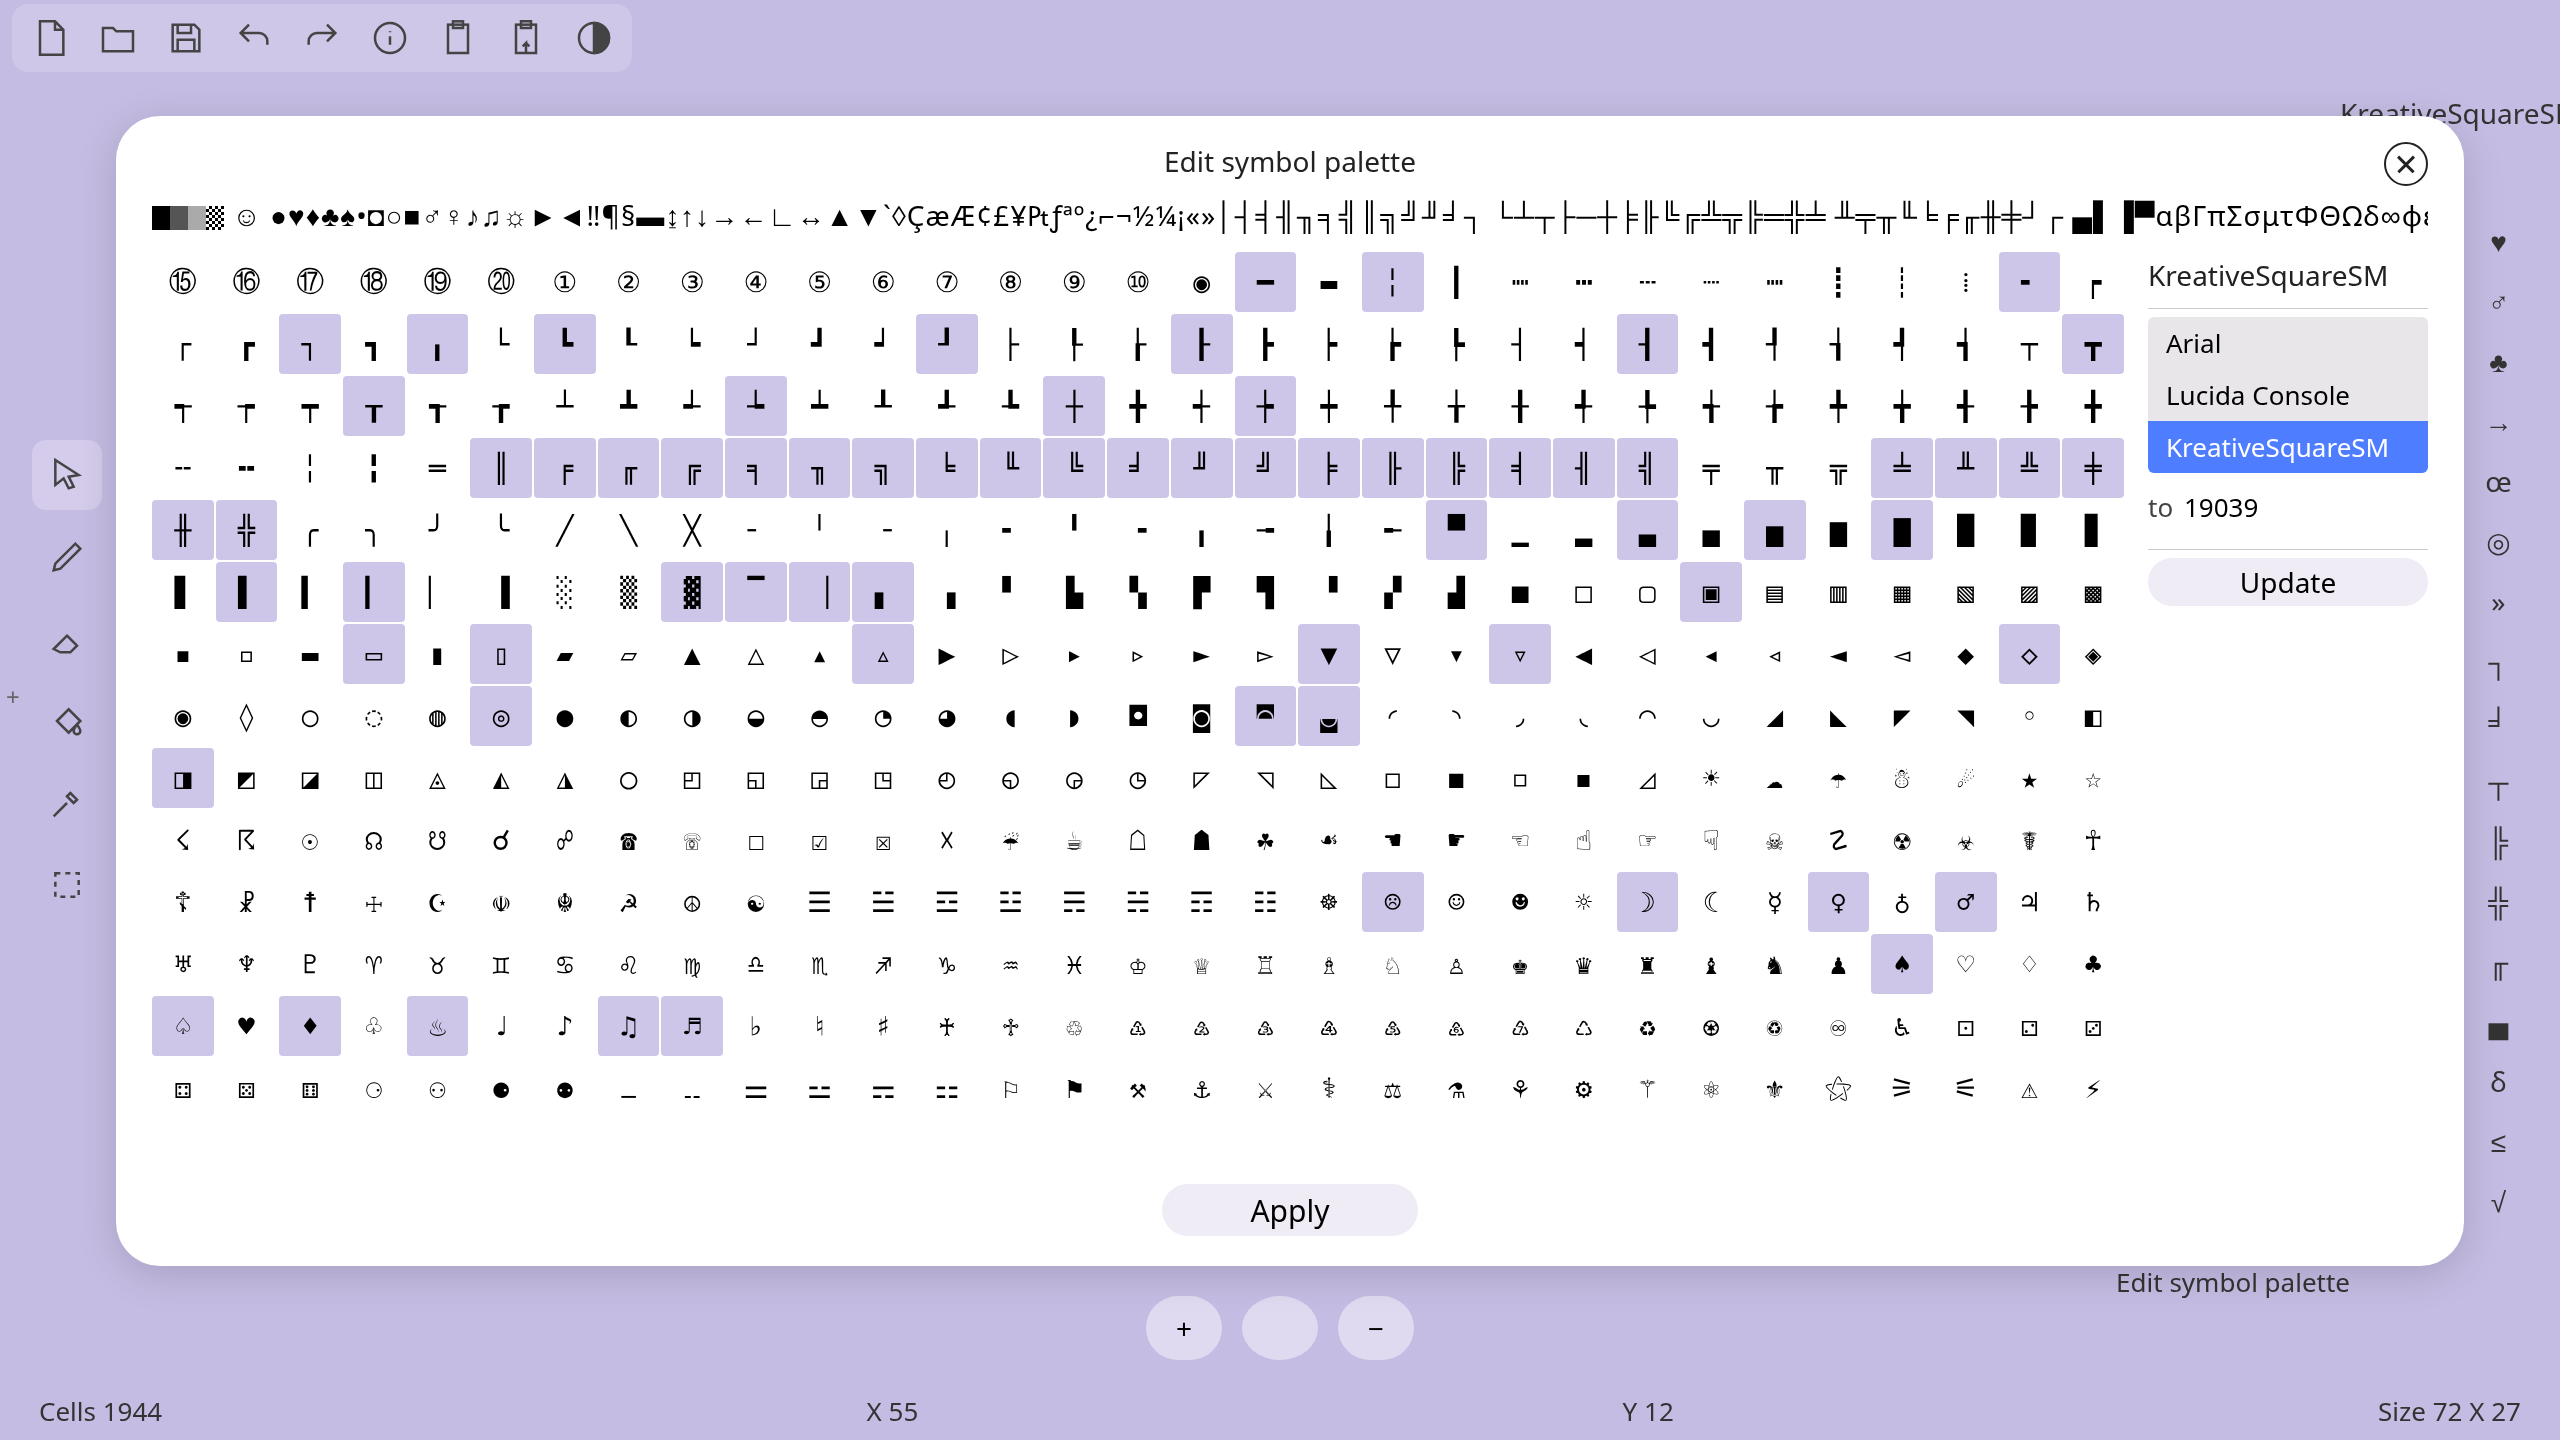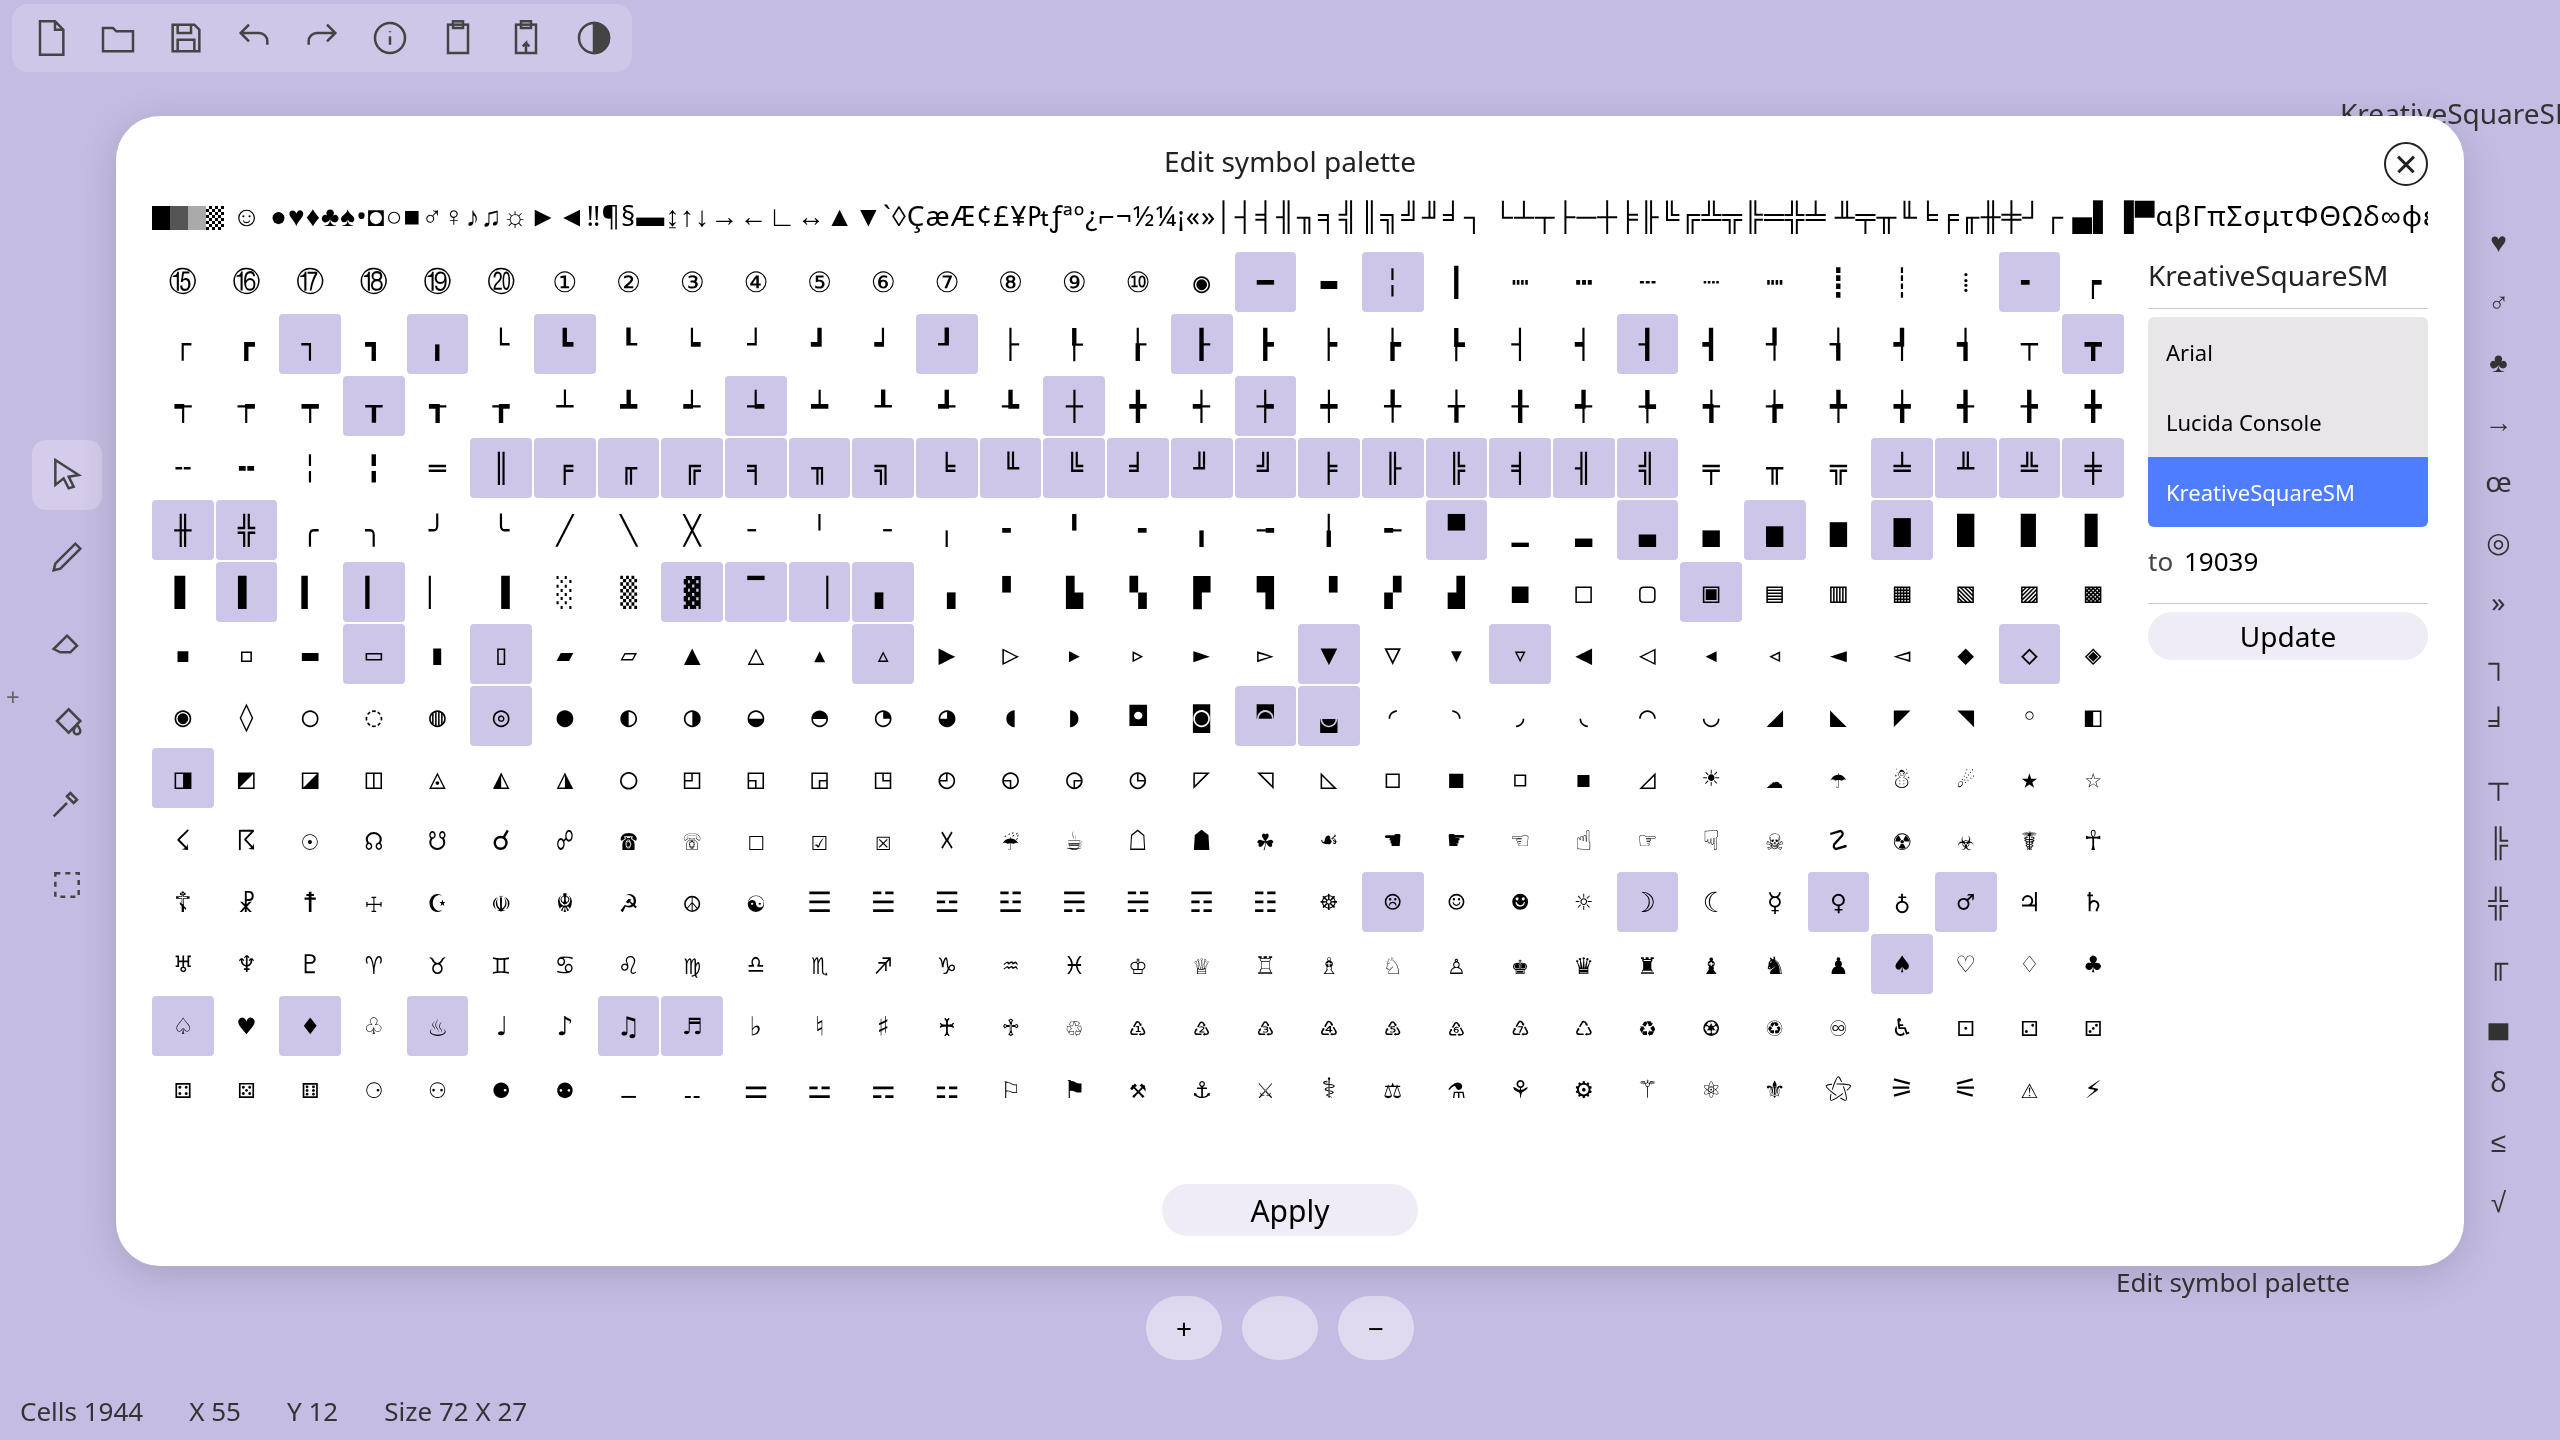--- a/index.html
+++ b/index.html
@@ -14,21 +14,21 @@
 .lt-btn{width:70px;height:70px;display:flex;align-items:center;justify-content:center;border-radius:14px;cursor:pointer}
 .lt-btn.sel{background:#d4ccea}
 .lt-btn svg{width:40px;height:40px;stroke:#444;stroke-width:1.5;fill:none}
 .lt-plus{position:absolute;left:6px;top:680px;width:24px;height:24px;font-size:24px;color:#666}
 
 .right-side{position:absolute;right:0;top:0;width:220px;height:100%;padding-top:94px}
 .side-title{text-align:center;font-size:28px;color:#333;margin-bottom:90px}
 .side-grid{display:grid;grid-template-columns:repeat(2,1fr);gap:22px;padding:0 24px}
 .side-cell{font-size:28px;text-align:center;color:#333}
 
-.status-bar{position:absolute;bottom:0;left:0;right:0;height:58px;display:flex;align-items:center;justify-content:flex-start;padding:0 20px;gap:46px;font-size:26px;color:#333}
+.status-bar{position:absolute;bottom:0;left:0;right:0;height:58px;display:flex;align-items:center;justify-content:space-between;padding:0 39px;gap:46px;font-size:26px;color:#333}
 
 .bottom-ctrl{position:absolute;bottom:80px;left:50%;transform:translateX(-50%);display:flex;gap:20px}
 .bc-btn{width:76px;height:64px;border-radius:32px;background:#e0daf0;display:flex;align-items:center;justify-content:center;font-size:28px}
 .bc-mid{width:76px;height:64px;border-radius:50%;background:#e0daf0}
 .esp-link{position:absolute;bottom:140px;right:210px;font-size:26px;color:#333}
 
 .dialog{position:absolute;left:116px;top:116px;width:2348px;height:1150px;background:#fff;border-radius:44px;box-shadow:0 8px 40px rgba(0,0,0,.15);padding:26px 36px}
 .dlg-title{text-align:center;font-size:28px;color:#222;margin-bottom:16px}
 .close-btn{position:absolute;right:36px;top:26px;width:44px;height:44px;border:2.5px solid #222;border-radius:50%;display:flex;align-items:center;justify-content:center;cursor:pointer}
 .close-btn::before,.close-btn::after{content:"";position:absolute;width:22px;height:2.5px;background:#222}
@@ -43,21 +43,21 @@
 
 .grid-wrap{display:flex;gap:24px}
 .symbol-grid{flex:1;display:grid;grid-template-columns:repeat(31,1fr);gap:2px}
 .sym{height:60px;display:flex;align-items:center;justify-content:center;font-size:28px;font-family:monospace;cursor:pointer;border-radius:4px}
 .sym.sel{background:#cec6e8}
 
 .side-panel{width:280px;padding-top:4px}
 .sp-title{font-size:28px;color:#222;margin-bottom:14px}
 .sp-hr{height:1px;background:#ccc;margin-bottom:8px}
 .font-list{background:#e8e6e9;border-radius:6px;overflow:hidden;margin-bottom:16px}
-.font-item{padding:20px 18px;font-size:22px;cursor:pointer}
+.font-item{padding:8px 18px;font-size:26px;cursor:pointer}
 .font-item.sel{background:#4e7dff;color:#fff}
 .range-row{display:flex;align-items:center;font-size:26px;margin-bottom:24px}
 .range-row .lab{width:36px;color:#444}
 .update-btn{width:100%;height:48px;border-radius:32px;background:#efecf6;display:flex;align-items:center;justify-content:center;font-size:28px;cursor:pointer}
 
 .apply-btn{position:absolute;bottom:30px;left:50%;transform:translateX(-50%);width:256px;height:52px;border-radius:32px;background:#efecf6;display:flex;align-items:center;justify-content:center;font-size:30px;cursor:pointer}
 </style>
 </head>
 <body>
 

